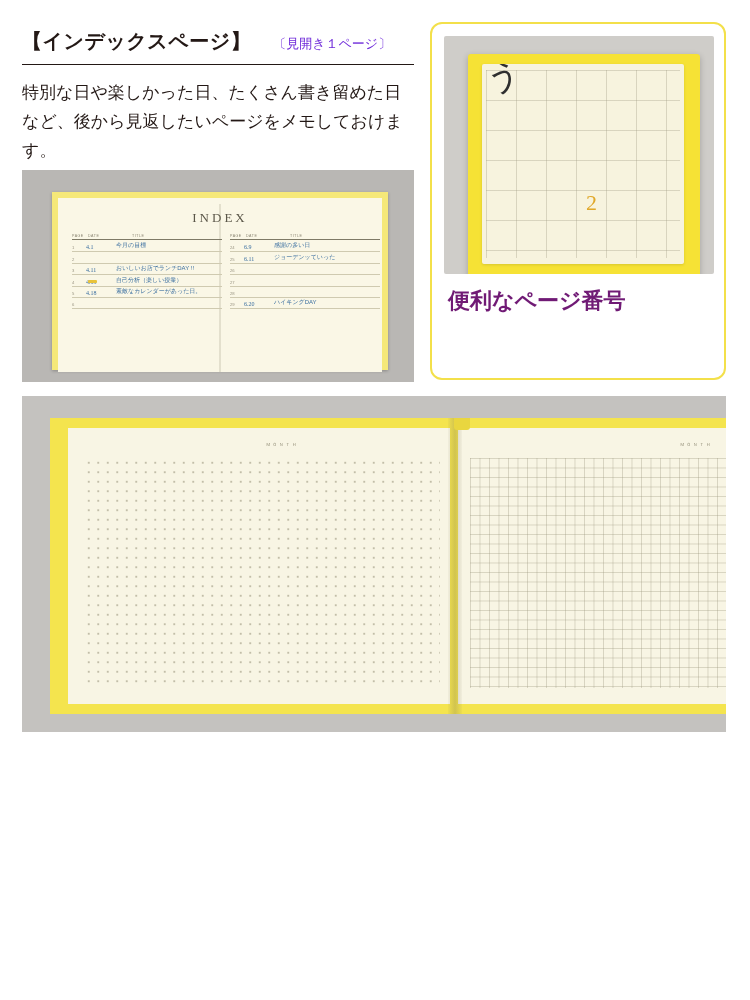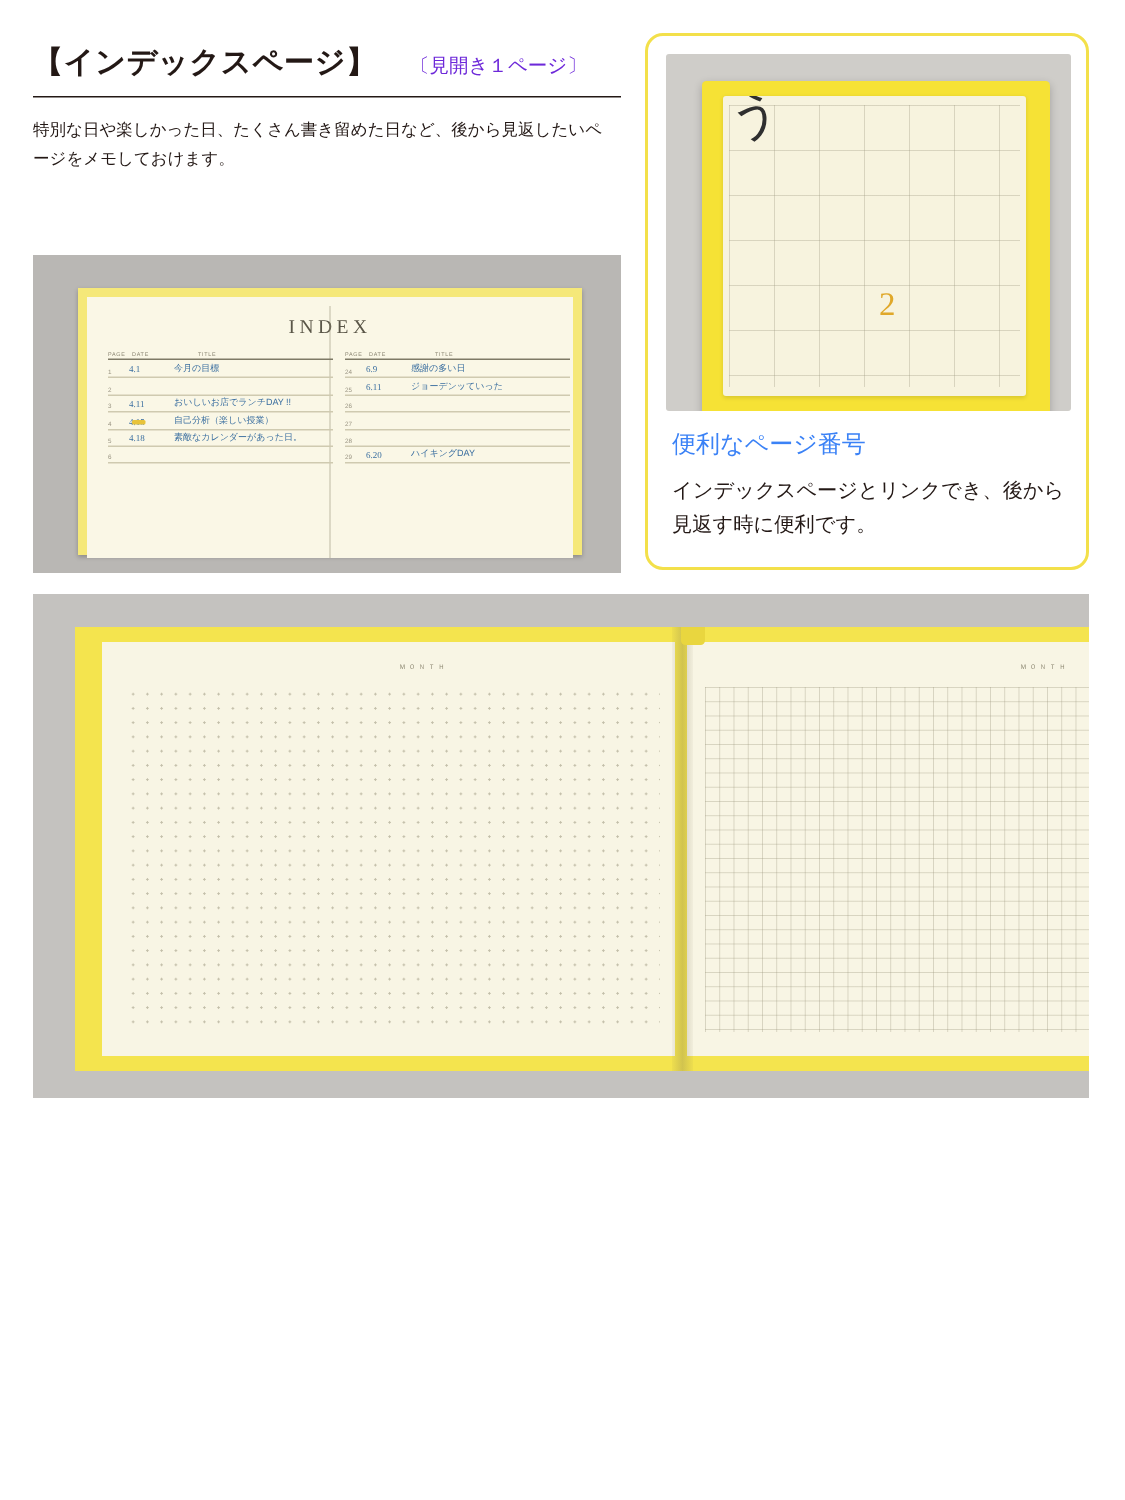--- a/index.html
+++ b/index.html
@@ -49,21 +49,21 @@
     white-space: nowrap;
   }
   .title-rule {
     margin-top: 9px;
     width: 392px;
     height: 1px;
     background: #231815;
   }
   .lead {
     margin-top: 13px;
-    font-size: 11px;
+    font-size: 17px;
     line-height: 1.72;
     color: #231815;
     width: 390px;
   }
 
   
   .photo-index {
     position: absolute;
     left: 22px;
     top: 170px;
@@ -227,23 +227,23 @@
     left: 104px;
     top: 126px;
     font-size: 22px;
     color: #e0a82a;
     font-family: "Liberation Serif", serif;
   }
   .card-heading {
     position: absolute;
     left: 16px;
     top: 262px;
-    font-size: 16px;
-    font-weight: normal;
-    color: #3b82f6;
+    font-size: 22px;
+    font-weight: bold;
+    color: #701a75;
   }
   .card-text {
     position: absolute;
     left: 16px;
     top: 292px;
     width: 262px;
     font-size: 13.5px;
     line-height: 1.7;
     color: #231815;
   }
@@ -421,21 +421,20 @@
     <div class="card-photo">
       <div class="pn-book">
         <div class="pn-paper">
           <div class="pn-grid"></div>
           <div class="pn-glyph">う</div>
           <div class="pn-number">2</div>
         </div>
       </div>
     </div>
     <div class="card-heading">便利なページ番号</div>
-    <div class="card-text">インデックスページとリンクでき、後から見返す時に便利です。</div>
   </div>
 
   <div class="photo-wide">
     <div class="wb-book">
       <div class="wb-paper-l">
         <div class="wb-dots"></div>
         <div class="wb-header l">ＭＯＮＴＨ</div>
       </div>
       <div class="wb-paper-r">
         <div class="wb-grid"></div>

